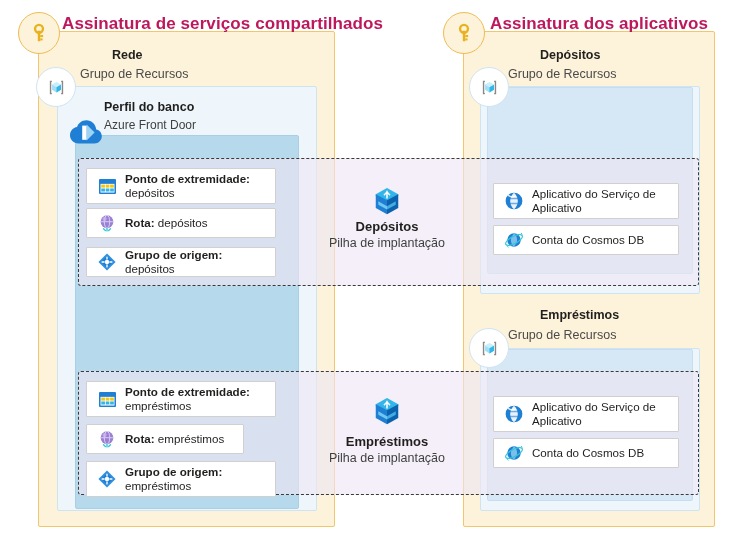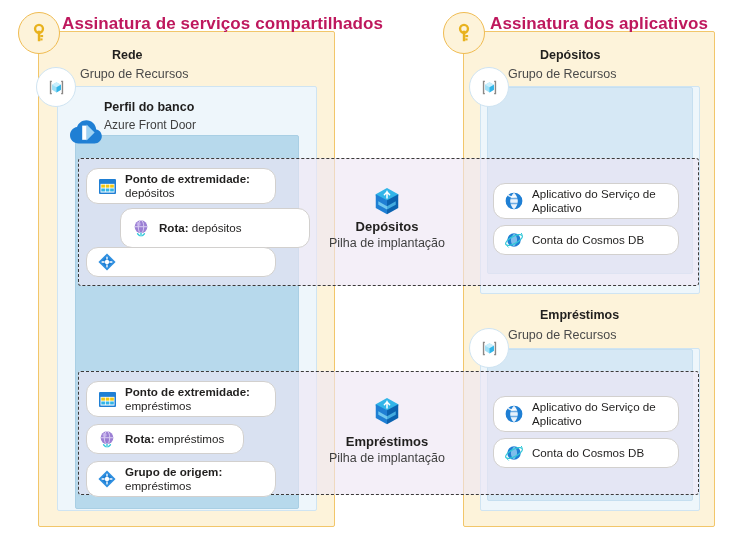--- a/index.html
+++ b/index.html
@@ -31,21 +31,21 @@
   .rpanel{position:absolute;background:#d6e8f5;border:1px solid #c6dff0;border-radius:2px;}
 
   
   .stack{position:absolute;border:1.6px dashed #3b3a39;background:rgba(237,229,243,.62);border-radius:3px;z-index:3;}
   .stack-label{position:absolute;text-align:center;z-index:5;}
   .stack-label .t{font-size:13px;font-weight:bold;color:#201f1e;line-height:1.25;}
   .stack-label .s{font-size:12.5px;color:#3f3f3f;line-height:1.3;}
   .stack-icon{position:absolute;z-index:5;}
 
   
-  .chip{position:absolute;background:#ffffff;border:1px solid #d2d0ce;border-radius:12px;
+  .chip{position:absolute;background:#ffffff;border:1px solid #d2d0ce;border-radius:1px;
         display:flex;align-items:center;z-index:5;box-sizing:border-box;}
   .chip .ic{flex:0 0 auto;width:22px;height:22px;margin:0 7px 0 9px;display:flex;align-items:center;justify-content:center;}
   .chip .tx{font-size:11.6px;color:#201f1e;line-height:1.24;padding-right:6px;}
   .chip .tx b{font-weight:bold;}
 </style>
 </head>
 <body>
 
 <div id="canvas">
 
@@ -165,21 +165,21 @@
         <rect x="8.1" y="11.1" width="3.9" height="3.2" fill="#32b5e8"></rect>
         <rect x="12.8" y="11.1" width="3.9" height="3.2" fill="#32b5e8"></rect>
       </svg>
     </span>
     <span class="tx">
       <b>Ponto de extremidade:</b><br>
       <span>depósitos</span>
     </span>
   </div>
 
-  <div class="chip" style="left:86px;top:208px;width:190px;height:40px;margin-left:34px;">
+  <div class="chip" style="left:86px;top:208px;width:190px;height:30px;">
     <span class="ic">
       <svg width="20" height="20" viewBox="0 0 22 22" aria-hidden="true">
         <circle cx="11" cy="9.6" r="7" fill="#9b7fd4"></circle>
         <ellipse cx="11" cy="9.6" rx="3" ry="7" fill="none" stroke="#d9cdf2" stroke-width="1.1"></ellipse>
         <path d="M4.2 9.6h13.6" stroke="#d9cdf2" stroke-width="1.1"></path>
         <circle cx="8.4" cy="6.6" r="2.3" fill="#cbb8ee" opacity=".8"></circle>
         <path d="M11 16.6v3.1M7.2 17.4l2 1.9M14.8 17.4l-2 1.9" stroke="#32c8d8" stroke-width="1.5" stroke-linecap="round" fill="none"></path>
       </svg>
     </span>
     <span class="tx">
@@ -188,20 +188,23 @@
   </div>
 
   <div class="chip" style="left:86px;top:247px;width:190px;height:30px;">
     <span class="ic">
       <svg width="20" height="20" viewBox="0 0 22 22" aria-hidden="true">
         <path d="M11 1.6l9.4 9.4-9.4 9.4L1.6 11z" fill="#2e8fe0"></path>
         <path d="M11 4.6l6.4 6.4-6.4 6.4L4.6 11z" fill="#1f7fd4"></path>
         <circle cx="11" cy="11" r="2.4" fill="#ffffff"></circle>
         <path d="M11 5.6v2.2M11 14.2v2.2M5.6 11h2.2M14.2 11h2.2" stroke="#ffffff" stroke-width="1.5" stroke-linecap="round"></path>
       </svg>
+    </span>
+    <span class="tx">
+      <b>Grupo de origem:</b><span> depósitos</span>
     </span>
   </div>
 
   <div class="chip" style="left:86px;top:381px;width:190px;height:36px;">
     <span class="ic">
       <svg width="19" height="17" viewBox="0 0 20 18" aria-hidden="true">
         <rect x="1" y="1" width="18" height="16" rx="1" fill="#1f7fd4"></rect>
         <rect x="2.6" y="6.2" width="14.8" height="9.2" fill="#ffffff"></rect>
         <rect x="3.4" y="7" width="3.9" height="3.2" fill="#f2c811"></rect>
         <rect x="8.1" y="7" width="3.9" height="3.2" fill="#f2c811"></rect>

